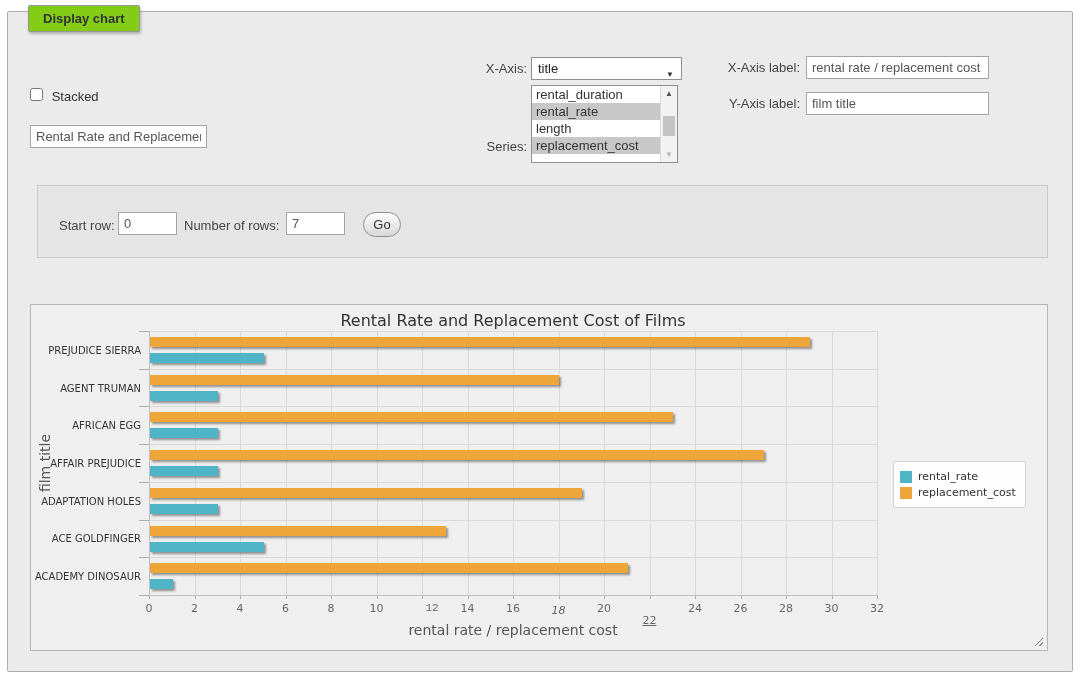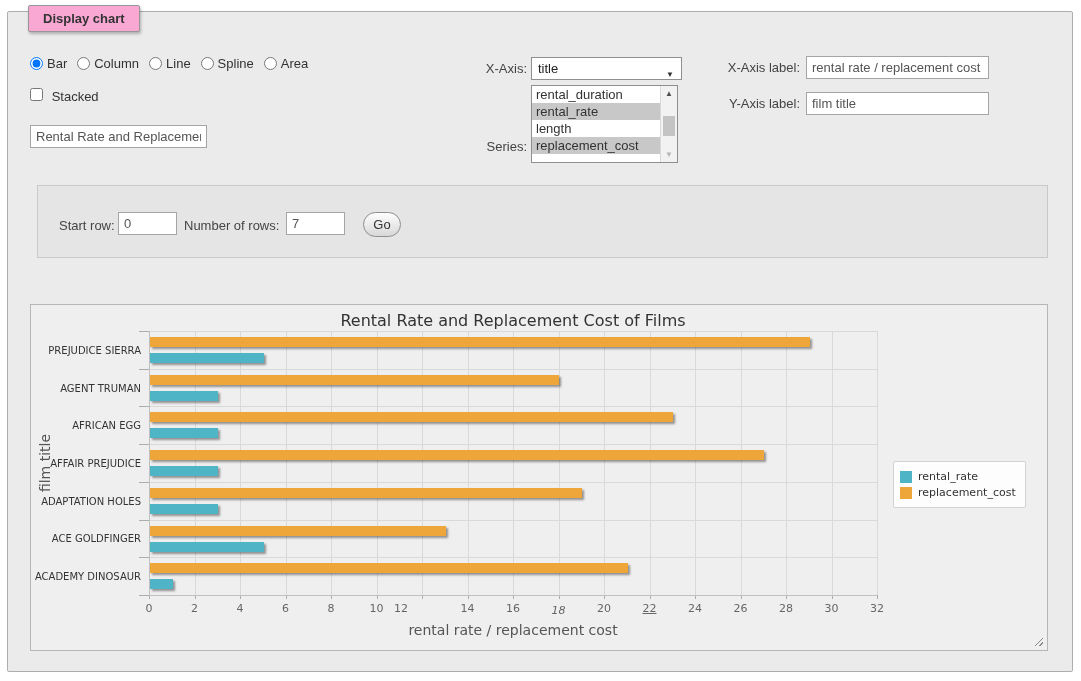--- a/index.html
+++ b/index.html
@@ -2,21 +2,21 @@
 <html><head>
 <meta charset="utf-8">
 <style>
   * { margin:0; padding:0; box-sizing:border-box; }
   html,body { width:1081px; height:681px; background:#ffffff; font-family:"Liberation Sans", sans-serif; overflow:hidden; }
   #stage { position:relative; width:1081px; height:681px; }
 
   
   .fieldset { position:absolute; left:7px; top:11px; width:1066px; height:661px;
               background:#ebebeb; border:1px solid #adadad; border-radius:2px; }
-  .legend-box { position:absolute; left:28px; top:5px; z-index:5; background:#f9a8d4;
+  .legend-box { position:absolute; left:28px; top:5px; z-index:5; background:#84cc16;
                 border:1px solid #979797; border-radius:2px; padding:5px 14px;
                 font-size:13px; font-weight:bold; color:#333;
                 box-shadow:1px 2px 3px rgba(0,0,0,0.25); }
 
   .ui-label { position:absolute; font-size:13px; color:#444; white-space:nowrap; }
   .ui-input { position:absolute; height:23px; border:1px solid #a5a5a5; background:#fff;
               font-family:"Liberation Sans", sans-serif; font-size:13px; color:#555;
               padding:2px 5px; outline:none; }
 
   
@@ -80,42 +80,20 @@
                    background:repeating-linear-gradient(-45deg, transparent 0 2px, #8a8a8a 2px 3px);
                    clip-path:polygon(100% 0, 100% 100%, 0 100%); cursor:nwse-resize; }
 </style>
 </head>
 <body>
 
 <div id="stage">
   <div class="fieldset"></div>
   <div class="legend-box">Display chart</div>
 
-  <div class="radio-row">
-    <label>
-      <input type="radio" name="charttype" checked="" style="">
-      <span>Bar</span>
-    </label>
-    <label>
-      <input type="radio" name="charttype" style="">
-      <span>Column</span>
-    </label>
-    <label>
-      <input type="radio" name="charttype" style="">
-      <span>Line</span>
-    </label>
-    <label>
-      <input type="radio" name="charttype" style="">
-      <span>Spline</span>
-    </label>
-    <label>
-      <input type="radio" name="charttype" style="">
-      <span>Area</span>
-    </label>
-  </div>
 
   <div class="check-row">
     <label>
       <input type="checkbox" id="stacked-cb" style="">
       <span>Stacked</span>
     </label>
   </div>
 
   <input class="ui-input" style="left: 30px; top: 125px; width: 177px;" value="Rental Rate and Replacement Cost of Films">
 
@@ -168,36 +146,36 @@
         <div class="tick-x" style="left: 254.5px; top: 290px;"></div>
         <div class="x-tick-label" style="left: 254.5px; top: 297px;">6</div>
         <div class="grid-v" style="left: 300px; top: 26px; height: 264px;"></div>
         <div class="tick-x" style="left: 300px; top: 290px;"></div>
         <div class="x-tick-label" style="left: 300px; top: 297px;">8</div>
         <div class="grid-v" style="left: 345.5px; top: 26px; height: 264px;"></div>
         <div class="tick-x" style="left: 345.5px; top: 290px;"></div>
         <div class="x-tick-label" style="left: 345.5px; top: 297px;">10</div>
         <div class="grid-v" style="left: 391px; top: 26px; height: 264px;"></div>
         <div class="tick-x" style="left: 391px; top: 290px;"></div>
-        <div class="x-tick-label" style="left: 370px; top: 297px;">12</div>
+        <div class="x-tick-label" style="left: 401px; top: 297px; font-family: Liberation Mono, monospace;">12</div>
         <div class="grid-v" style="left: 436.5px; top: 26px; height: 264px;"></div>
         <div class="tick-x" style="left: 436.5px; top: 290px;"></div>
         <div class="x-tick-label" style="left: 436.5px; top: 297px;">14</div>
         <div class="grid-v" style="left: 482px; top: 26px; height: 264px;"></div>
         <div class="tick-x" style="left: 482px; top: 290px;"></div>
         <div class="x-tick-label" style="left: 482px; top: 297px;">16</div>
         <div class="grid-v" style="left: 527.5px; top: 26px; height: 264px;"></div>
         <div class="tick-x" style="left: 527.5px; top: 290px;"></div>
         <div class="x-tick-label" style="left: 527.5px; top: 299px; font-style: italic;">18</div>
         <div class="grid-v" style="left: 573px; top: 26px; height: 264px;"></div>
         <div class="tick-x" style="left: 573px; top: 290px;"></div>
         <div class="x-tick-label" style="left: 573px; top: 297px;">20</div>
         <div class="grid-v" style="left: 618.5px; top: 26px; height: 264px;"></div>
         <div class="tick-x" style="left: 618.5px; top: 290px;"></div>
-        <div class="x-tick-label" style="left: 618.5px; top: 297px; text-decoration: underline;">22</div>
+        <div class="x-tick-label" style="left: 618.5px; top: 309px; text-decoration: underline;">22</div>
         <div class="grid-v" style="left: 664px; top: 26px; height: 264px;"></div>
         <div class="tick-x" style="left: 664px; top: 290px;"></div>
         <div class="x-tick-label" style="left: 664px; top: 297px;">24</div>
         <div class="grid-v" style="left: 709.5px; top: 26px; height: 264px;"></div>
         <div class="tick-x" style="left: 709.5px; top: 290px;"></div>
         <div class="x-tick-label" style="left: 709.5px; top: 297px;">26</div>
         <div class="grid-v" style="left: 755px; top: 26px; height: 264px;"></div>
         <div class="tick-x" style="left: 755px; top: 290px;"></div>
         <div class="x-tick-label" style="left: 755px; top: 297px;">28</div>
         <div class="grid-v" style="left: 800.5px; top: 26px; height: 264px;"></div>

